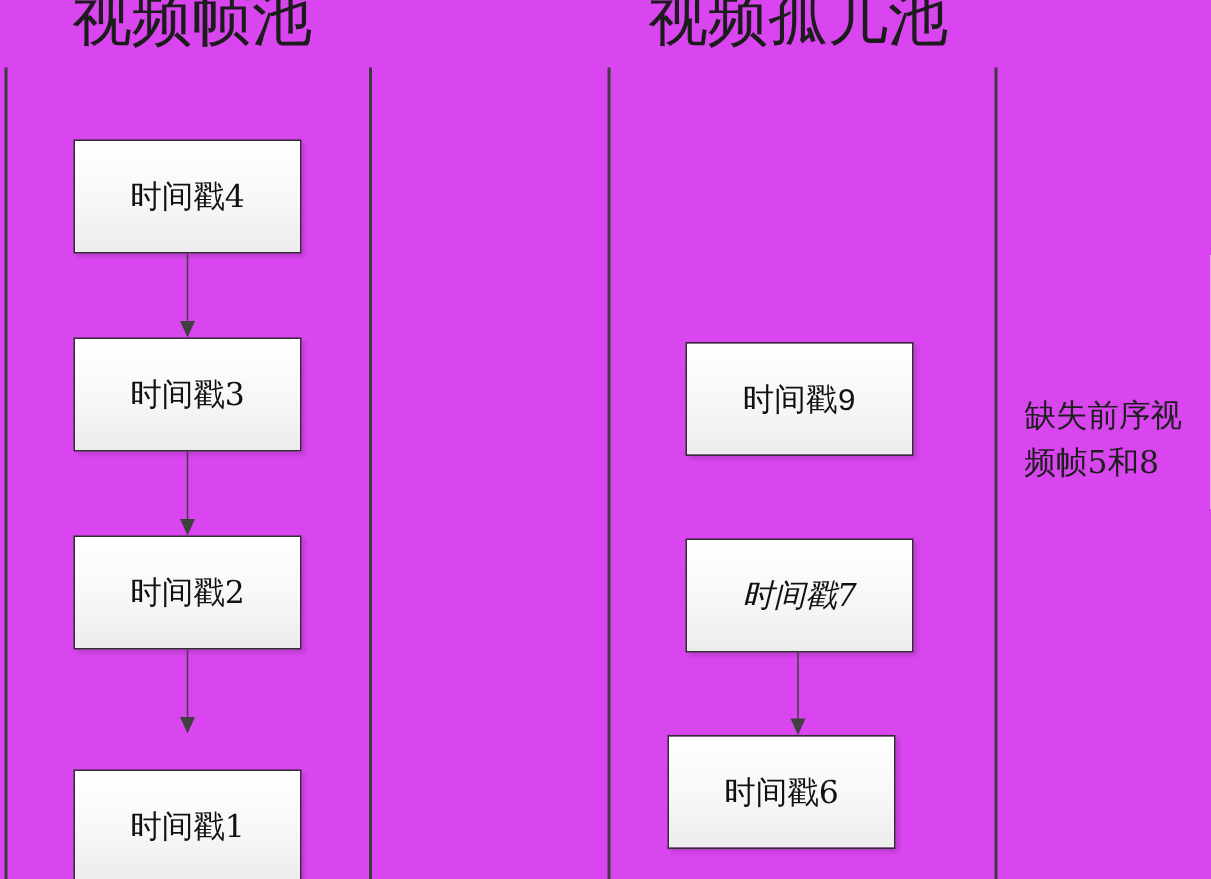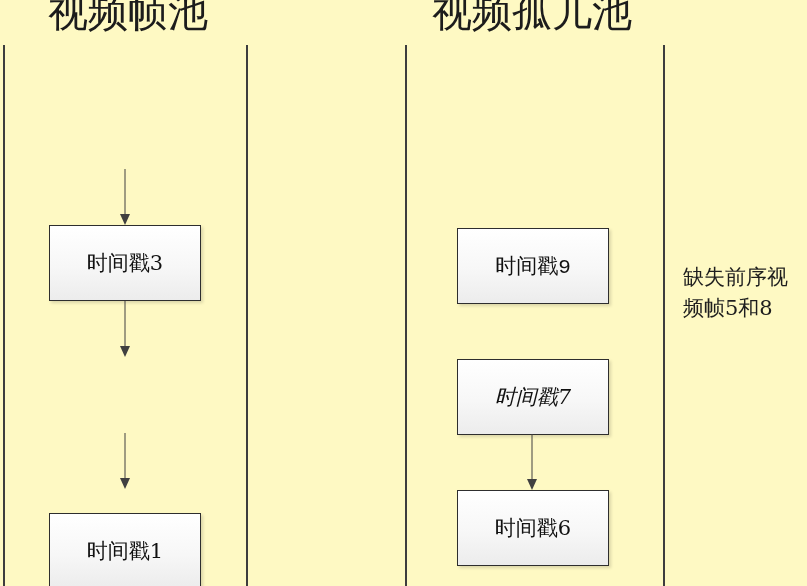--- a/index.html
+++ b/index.html
@@ -1,21 +1,21 @@
 <!DOCTYPE html>
 <html><head>
 <meta charset="utf-8">
 <style>
   html, body { margin: 0; padding: 0; background: #ffffff; }
   #canvas {
     position: relative;
     width: 807px;
     height: 586px;
     overflow: hidden;
-    background: #fef9c3;
+    background: #d946ef;
     font-family: "DejaVu Serif", serif;
   }
   .pool-title {
     position: absolute;
     top: -15px;
     font-size: 40px;
     font-weight: 400;
     color: #1c1c1c;
     white-space: nowrap;
     letter-spacing: 0px;
@@ -45,21 +45,21 @@
     justify-content: center;
     font-size: 21px;
     color: #111111;
   }
   .node.n4 { left: 49px;  top: 93px;  }
   .node.n3 { left: 49px;  top: 225px; justify-content: center; }
   .node.n2 { left: 49px;  top: 357px; }
   .node.n1 { left: 49px;  top: 489px; margin-top: 24px; }
   .node.n9 { left: 457px; top: 228px; font-family: Liberation Mono, monospace; }
   .node.n7 { left: 457px; top: 359px; font-style: italic; }
-  .node.n6 { left: 457px; top: 490px; }
+  .node.n6 { left: 445px; top: 490px; }
   .connector { position: absolute; }
   .connector .shaft {
     position: absolute;
     left: 50%;
     transform: translateX(-50%);
     top: 0;
     bottom: 10px;
     width: 1px;
     background: #404040;
   }
@@ -95,22 +95,28 @@
 
   <div class="pool-title left">视频帧池</div>
 
   <div class="pool-title right">视频孤儿池</div>
 
   <div class="lane-line l1"></div>
   <div class="lane-line l2"></div>
   <div class="lane-line l3"></div>
   <div class="lane-line l4"></div>
 
+  <div class="node n4">
+    <span>时间戳4</span>
+  </div>
   <div class="node n3">
     <span>时间戳3</span>
+  </div>
+  <div class="node n2">
+    <span>时间戳2</span>
   </div>
   <div class="node n1">
     <span>时间戳1</span>
   </div>
 
   <div class="node n9">
     <span>时间戳9</span>
   </div>
   <div class="node n7">
     <span>时间戳7</span>

